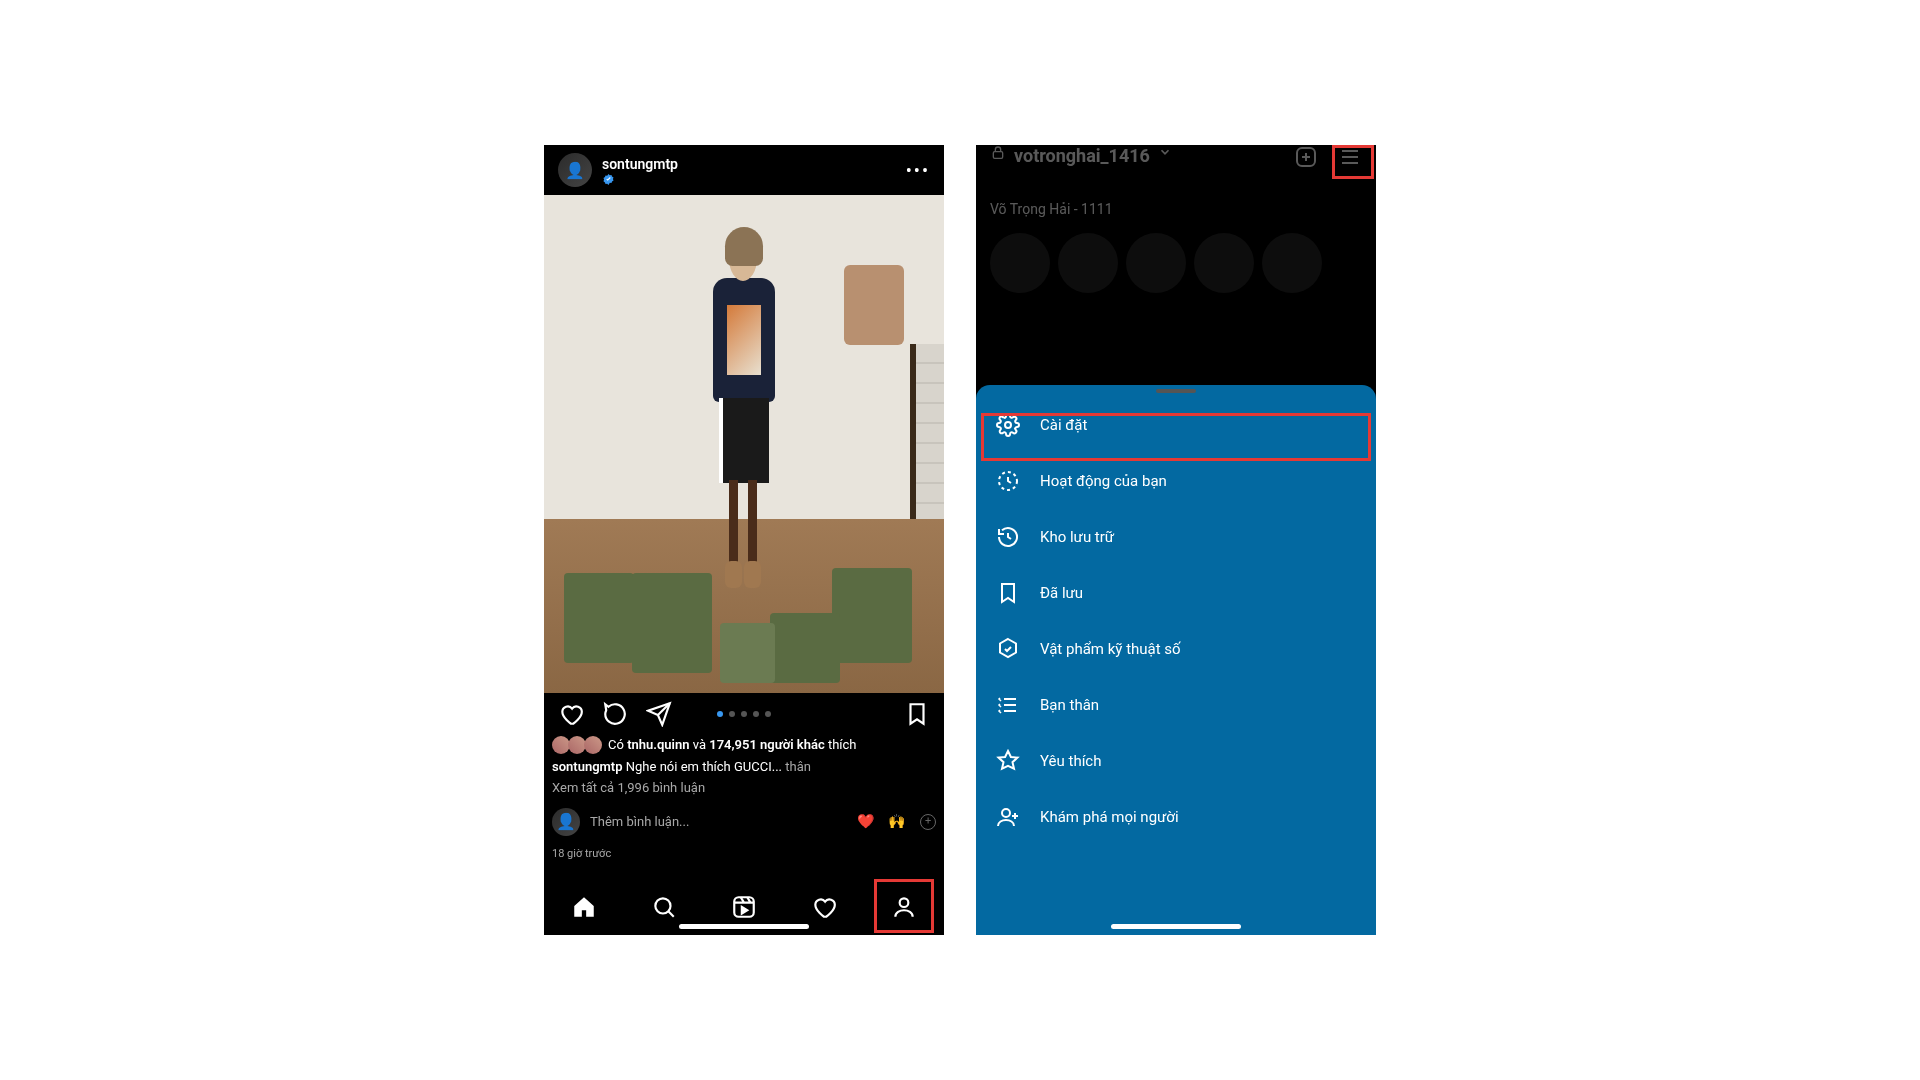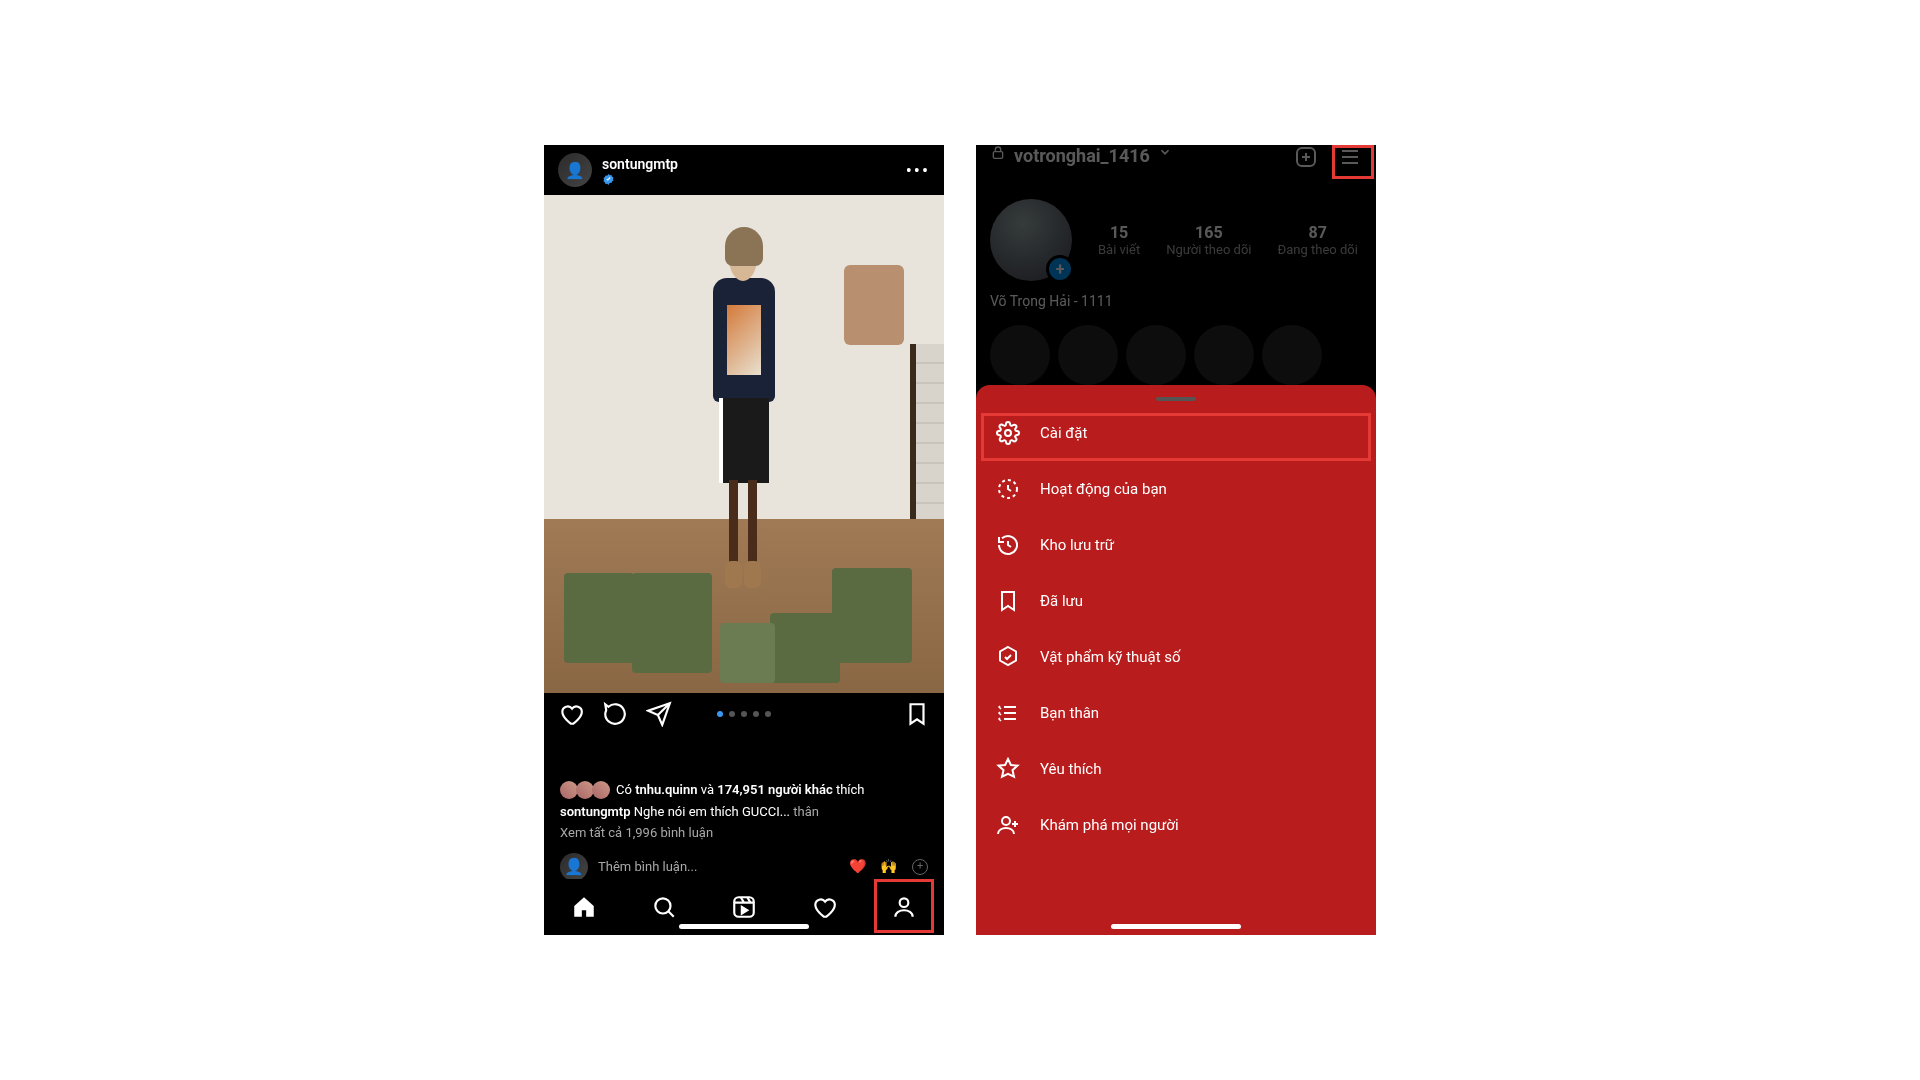--- a/index.html
+++ b/index.html
@@ -75,21 +75,21 @@
 
   .actions {
     display:flex; align-items:center; padding:8px 14px; gap:18px;
   }
   .icon-slot { width:26px; height:26px; display:flex; align-items:center; justify-content:center;}
   .dots-carousel { margin-left:auto; margin-right:auto; display:flex; gap:6px; position:absolute; left:50%; transform:translateX(-50%);}
   .dot{width:6px;height:6px;border-radius:50%; background:#555;}
   .dot.active{background:#3897f0;}
   .bookmark{margin-left:auto;}
 
-  .meta { padding:0 16px; font-size:13px; line-height:1.5;margin-top:45px;}
+  .meta { padding:0 8px; font-size:13px; line-height:1.5;}
   .liked-by{display:flex; align-items:center; gap:6px; margin-bottom:2px;}
   .mini-av{width:18px;height:18px;border-radius:50%;background:linear-gradient(45deg,#a66,#c98);}
   .mini-av+.mini-av{margin-left:-8px;}
   .bold{font-weight:600;}
   .muted{color:#a8a8a8;}
   .view-comments{color:#a8a8a8; margin-top:2px;}
   .add-comment{display:flex; align-items:center; gap:10px; margin-top:10px;}
   .add-comment .avatar-sm{width:28px;height:28px;}
   .add-comment-input{color:#a8a8a8; flex:1; font-size:13px;}
   .emoji{font-size:14px; margin-left:4px;}
@@ -134,23 +134,22 @@
   .stat .l{color:#a8a8a8;}
   .display-name{margin-top:12px;font-size:14px;}
   .profile-buttons{display:flex;gap:10px;margin-top:14px;}
   .p-btn{flex:1;padding:8px;border:none;border-radius:8px;font-weight:600;
     background:#262626;color:#fff;font-size:13px;}
   .highlights{display:flex;gap:8px;margin-top:16px;}
   .hl{width:60px;height:60px;border-radius:50%;background:#262626;}
 
   .sheet{
     position:absolute;left:0;right:0;bottom:0;top:240px;
-    background:#b91c1c;
+    background:#0369a1;
     border-radius:14px 14px 0 0;
-    padding-top:8px;
   }
   .sheet-handle{width:40px;height:4px;background:#555;border-radius:2px;margin:4px auto 4px;}
   .menu-row{
     display:flex;align-items:center;gap:20px;
     padding:16px 20px;
     font-size:15px;
   }
   .menu-row .mi-ic{width:24px;height:24px;flex-shrink:0;display:flex;align-items:center;justify-content:center;}
 
   
@@ -339,35 +338,20 @@
                   <path d="M12 8v8M8 12h8"></path>
                 </svg>
             </span>
             <span>
               <svg width="24" height="24" viewBox="0 0 24 24" fill="none" stroke="#fff" stroke-width="2">
                   <path d="M4 6h16M4 12h16M4 18h16"></path>
                 </svg>
             </span>
           </div>
         </div>
-        <div class="stats">
-          <div class="big-av"></div>
-          <div class="stat">
-            <span class="n">15</span>
-            <span class="l">Bài viết</span>
-          </div>
-          <div class="stat">
-            <span class="n">165</span>
-            <span class="l">Người theo dõi</span>
-          </div>
-          <div class="stat">
-            <span class="n">87</span>
-            <span class="l">Đang theo dõi</span>
-          </div>
-        </div>
         <div class="display-name">Võ Trọng Hải - 1111</div>
         <div class="highlights">
           <div class="hl"></div>
             <div class="hl"></div>
             <div class="hl"></div>
             <div class="hl"></div>
             <div class="hl"></div>
         </div>
       </div>
     </div>

